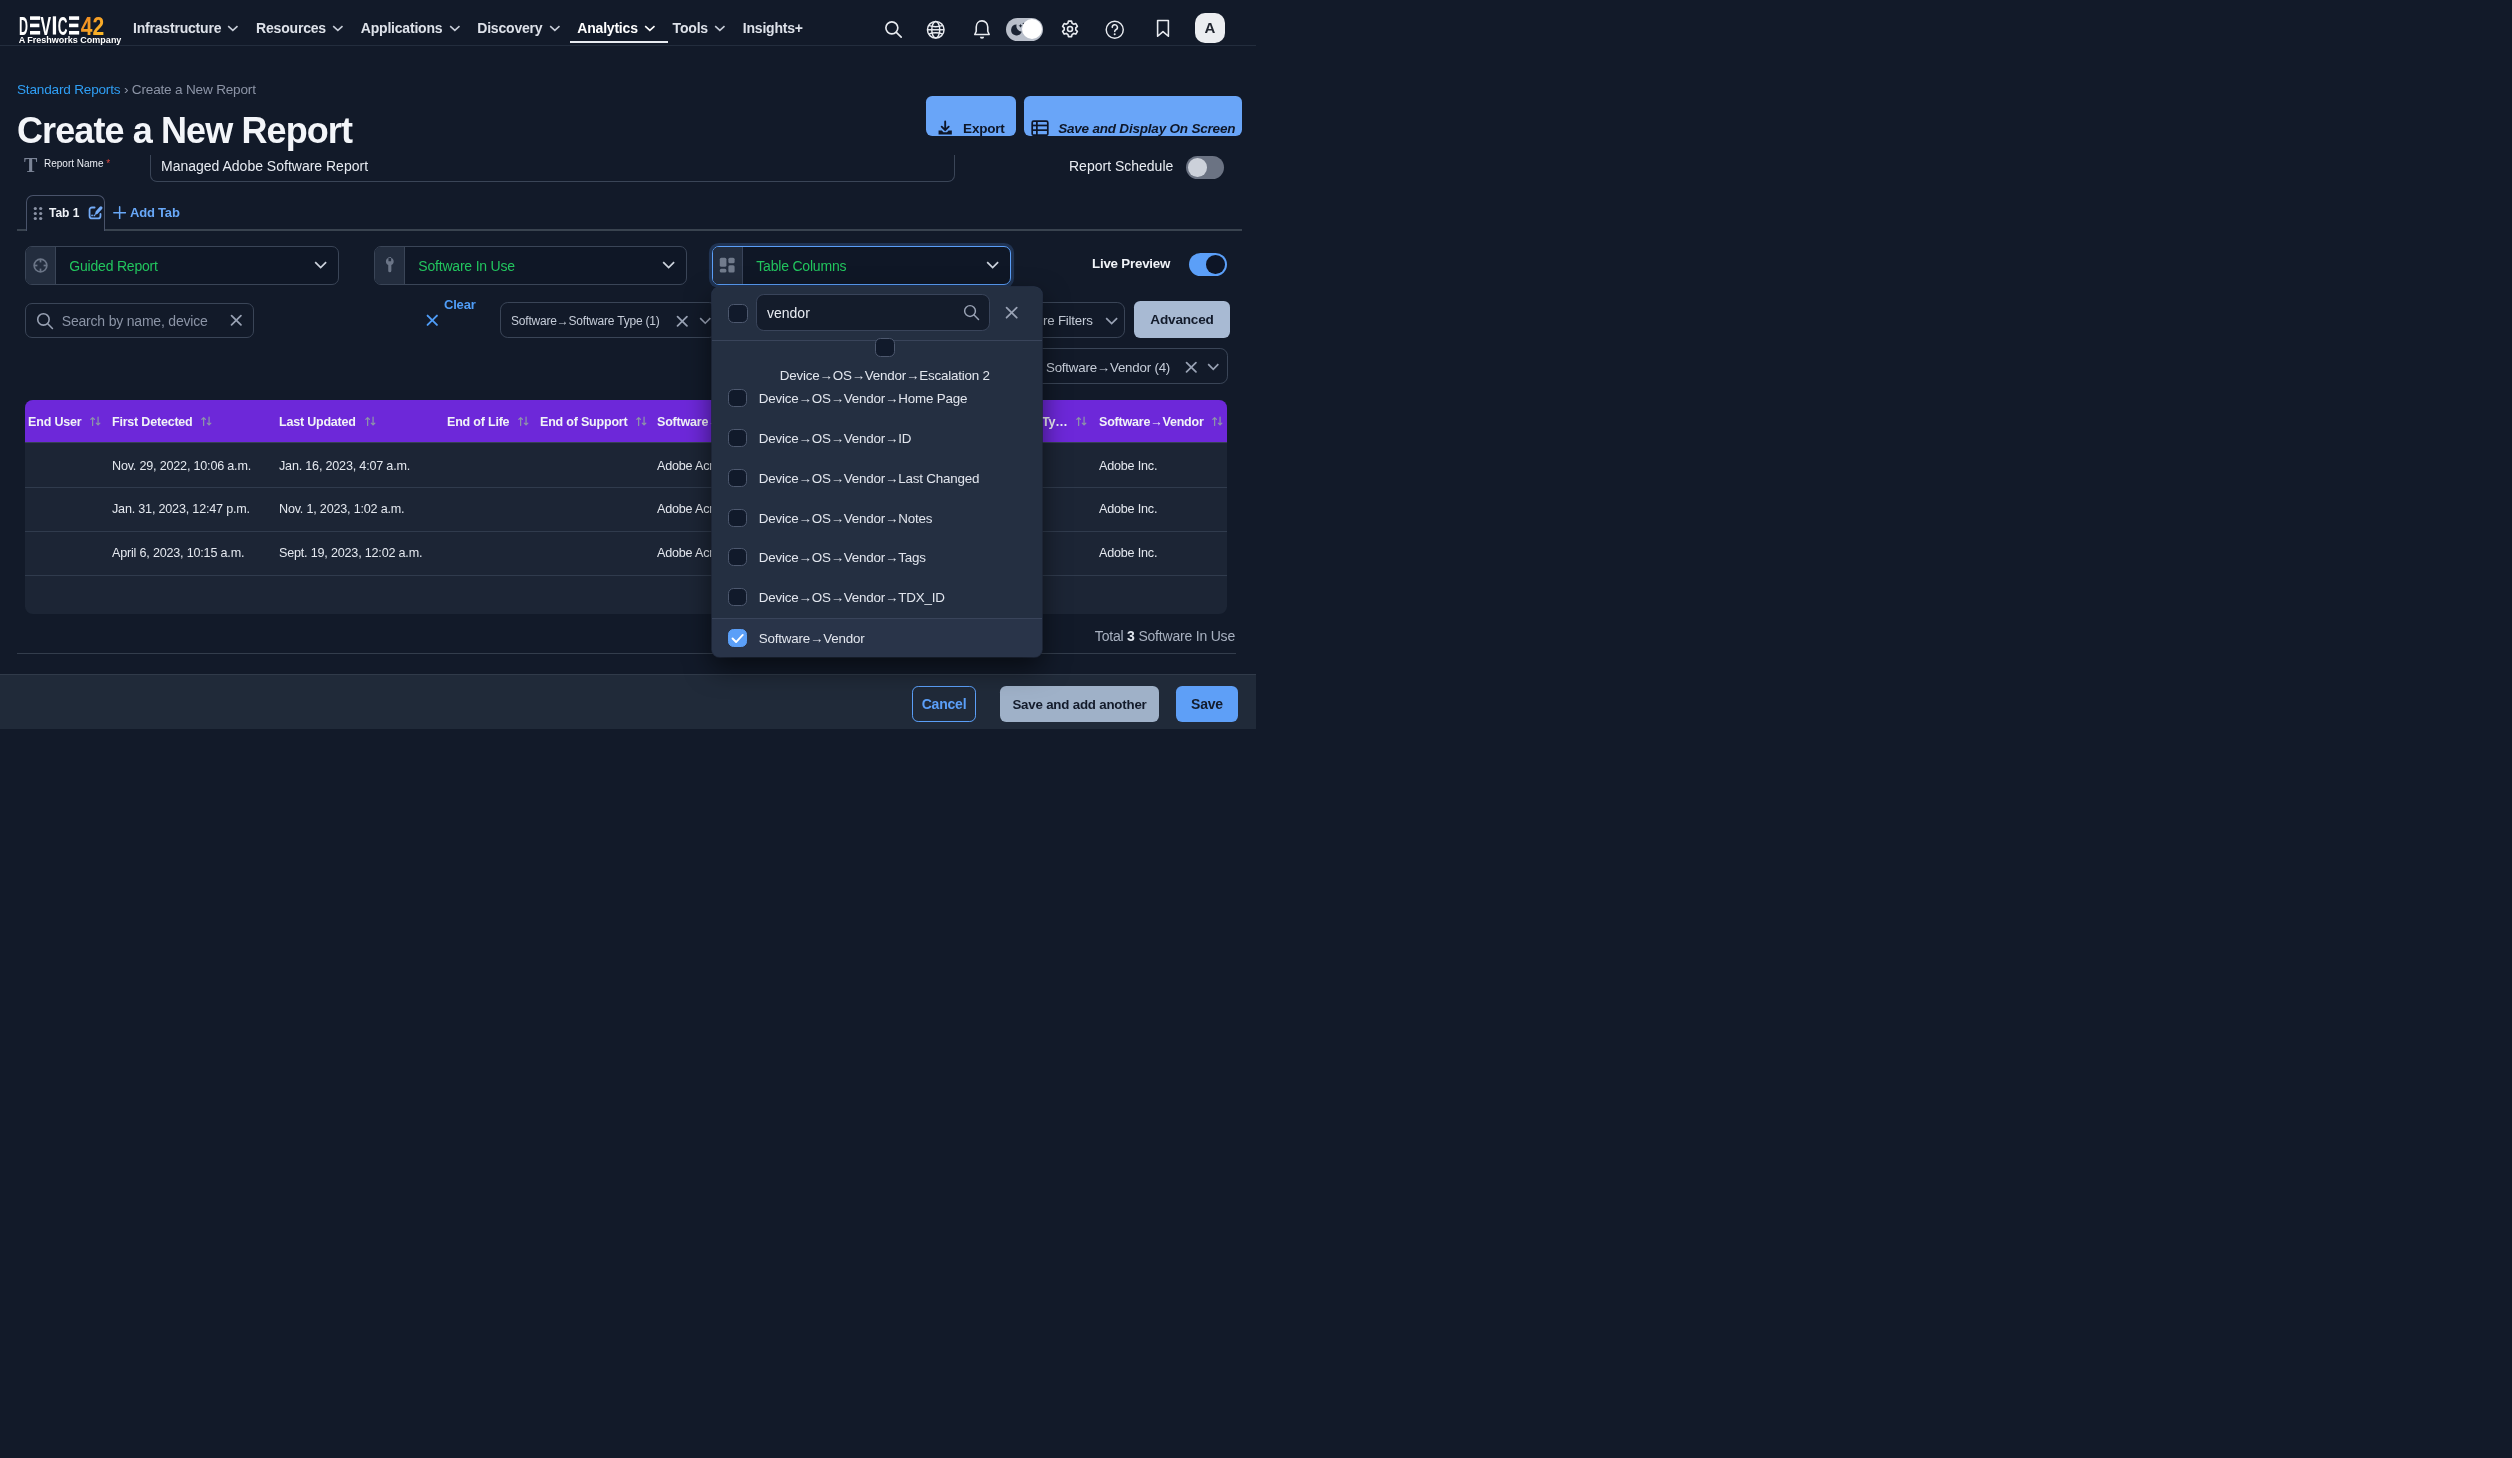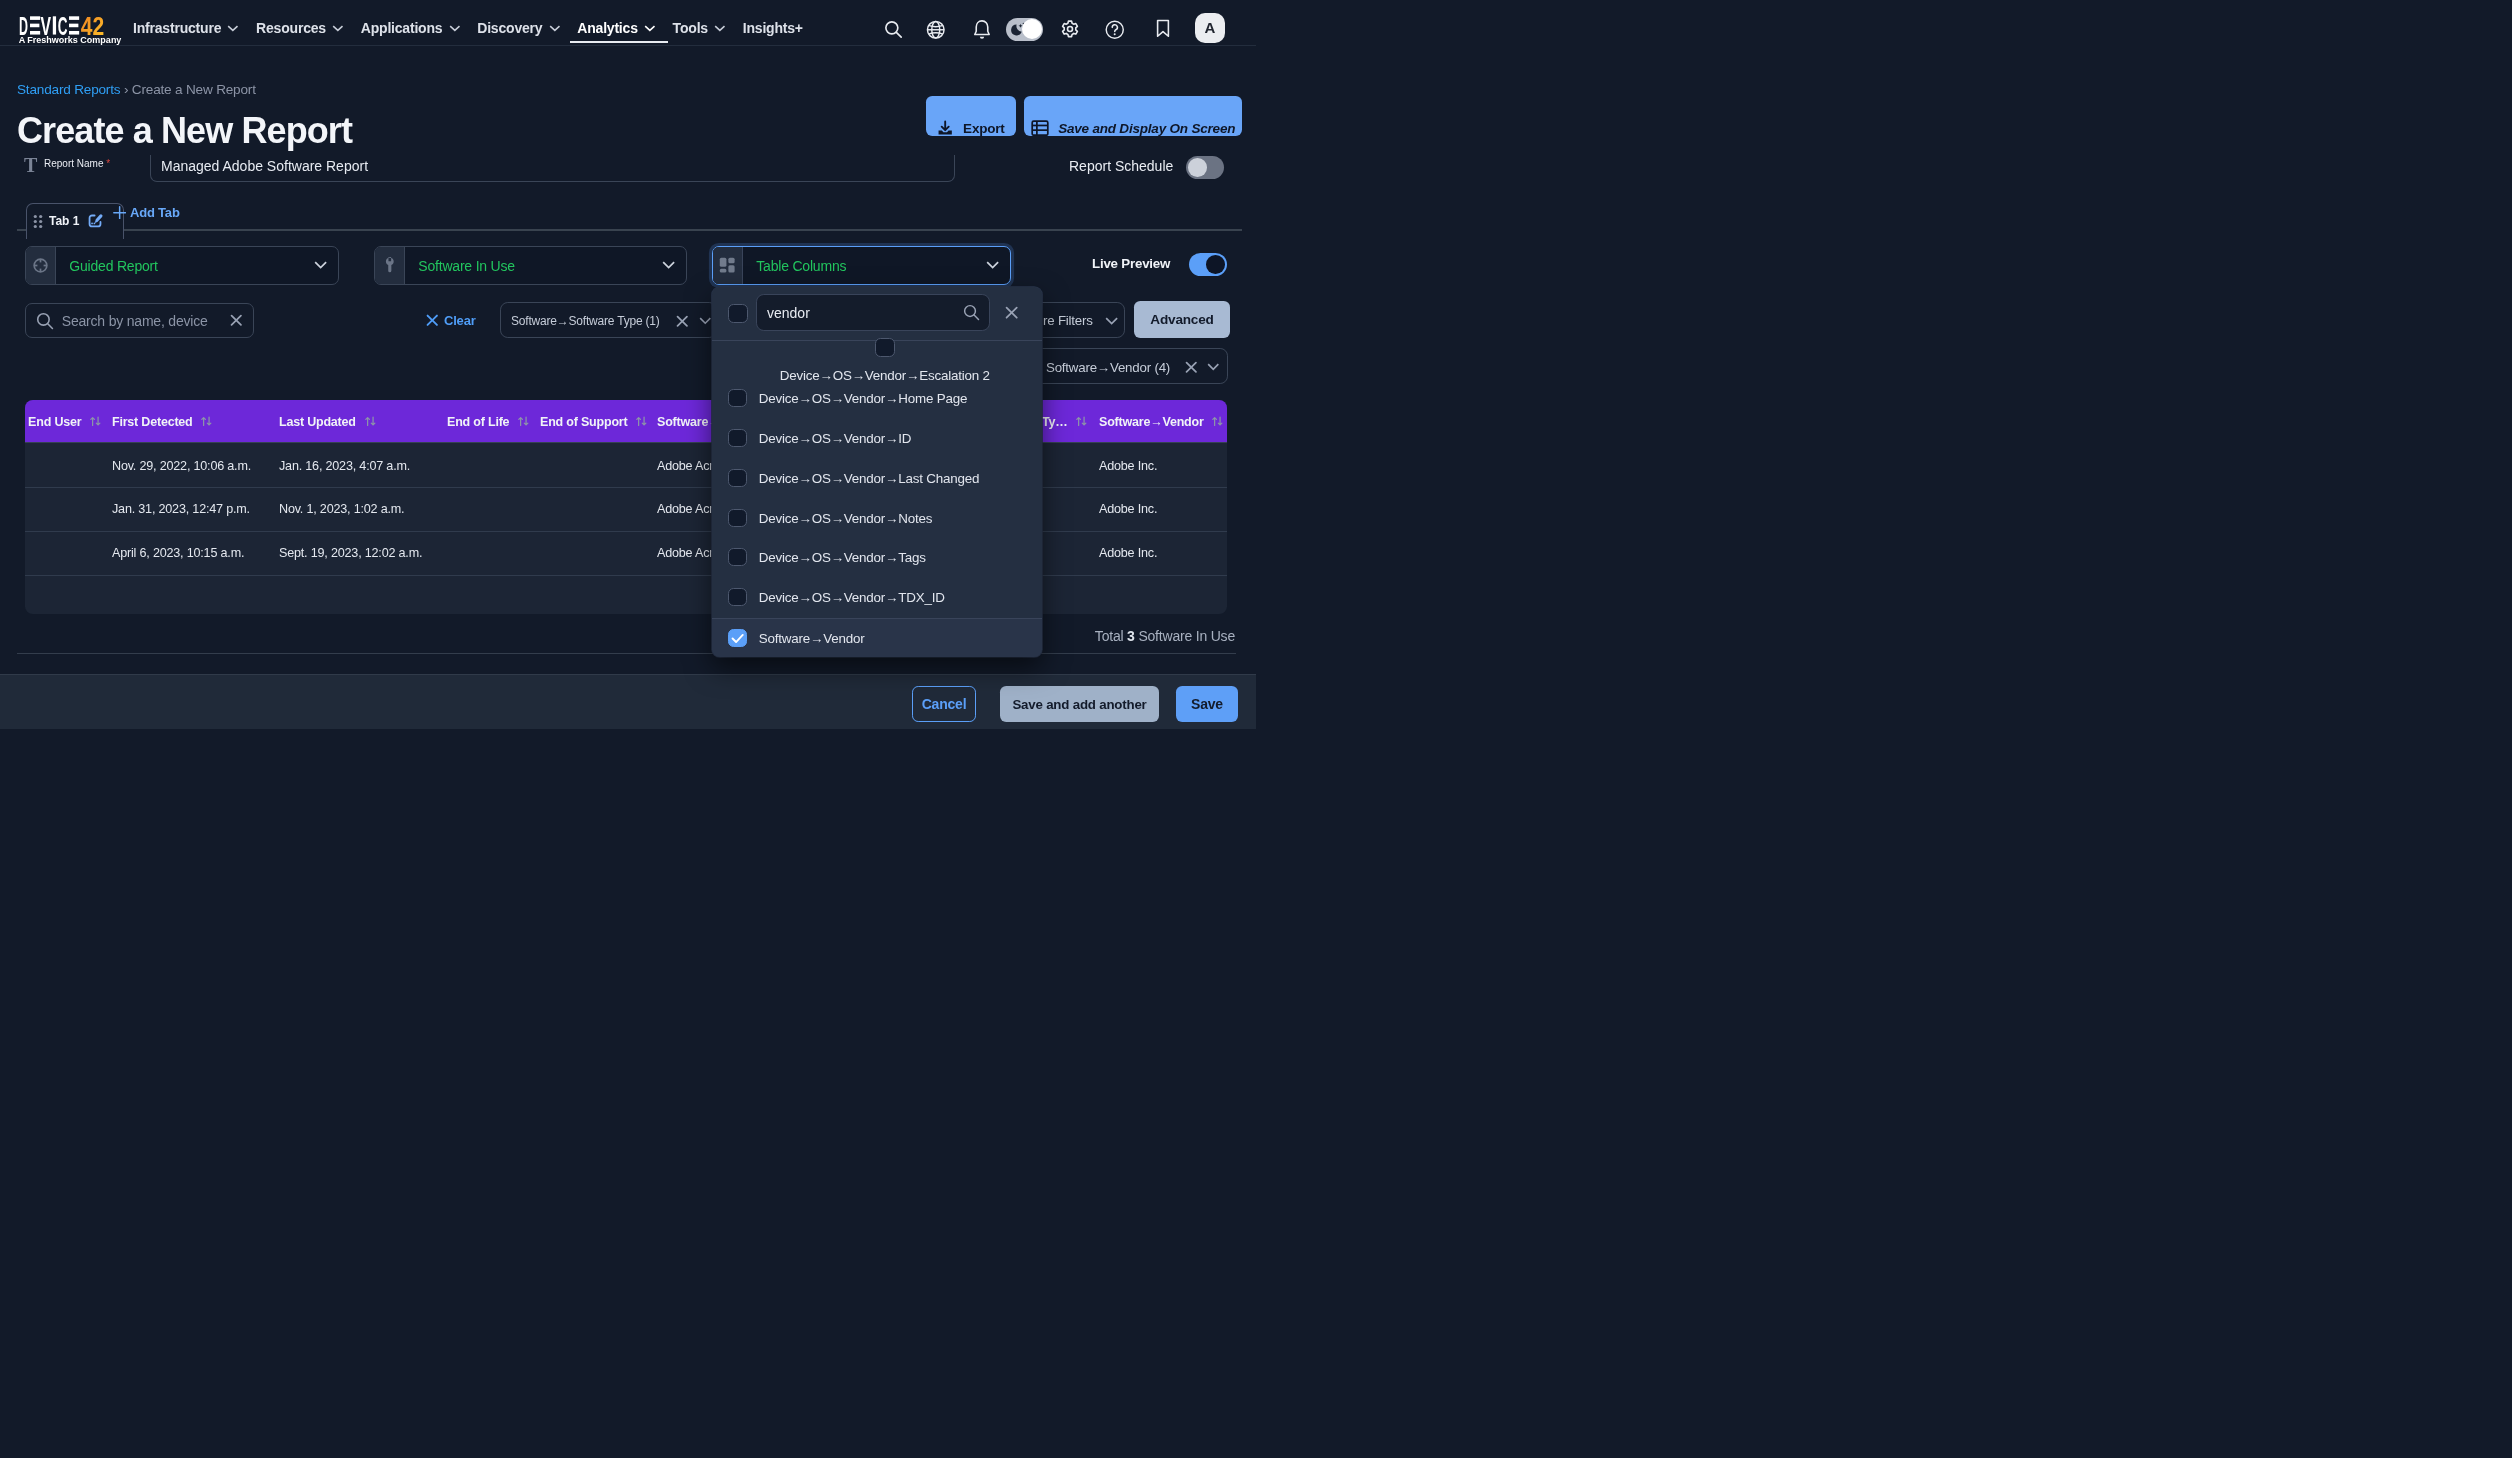--- a/index.html
+++ b/index.html
@@ -186,21 +186,21 @@
 <div class="abs" style="left:24px;top:154px;font-family:'Liberation Serif',serif;font-size:20px;font-weight:700;color:#7b8496;">T</div>
 <div class="abs" style="left:44px;top:158px;font-size:10px;color:#eaedf3;white-space:nowrap;">Report Name <span style="color:#d8453f;">*</span></div>
 <div class="abs" style="left:150px;top:155px;width:805px;height:27px;border:1.2px solid #3a4557;border-top:none;border-radius:0 0 7px 7px;"></div>
 <div class="abs" style="left:161px;top:158px;font-size:14px;color:#e7ebf2;white-space:nowrap;">Managed Adobe Software Report</div>
 <div class="abs" style="left:1069px;top:158px;font-size:14px;color:#eaedf3;white-space:nowrap;">Report Schedule</div>
 <div class="abs tgl" style="left:1186px;top:156px;width:38px;height:23.4px;background:#6b7383;">
   <div class="knob" style="left:2.3px;top:2.3px;width:18.7px;height:18.7px;background:#ccd1da;"></div>
 </div>
 
 <div class="abs" style="left:17px;top:229px;width:1225px;height:1.6px;background:#39434f;"></div>
-<div class="abs" style="left:26px;top:195px;width:98px;height:36px;border:1.2px solid #49536a;border-bottom:none;border-radius:7px 7px 0 0;background:#121a29;margin-top:8px;">
+<div class="abs" style="left:26px;top:195px;width:79px;height:36px;border:1.2px solid #49536a;border-bottom:none;border-radius:7px 7px 0 0;background:#121a29;">
   <svg class="abs" style="left:6.2px;top:10px" width="10" height="15" viewBox="0 0 13 19">
         <g fill="#8b93a5">
           <circle cx="3" cy="3" r="2.1"></circle>
           <circle cx="10" cy="3" r="2.1"></circle>
           <circle cx="3" cy="9.5" r="2.1"></circle>
           <circle cx="10" cy="9.5" r="2.1"></circle>
           <circle cx="3" cy="16" r="2.1"></circle>
           <circle cx="10" cy="16" r="2.1"></circle>
         </g>
       </svg>
@@ -280,21 +280,21 @@
         <line x1="2" y1="2" x2="14" y2="14"></line>
         <line x1="14" y1="2" x2="2" y2="14"></line>
       </svg>
 </div>
 <svg style="position:absolute;left:426px;top:314px" width="12.5" height="12.5" viewBox="0 0 16 16">
       <g stroke="#4f9df7" stroke-width="2.4" stroke-linecap="round">
         <line x1="2" y1="2" x2="14" y2="14"></line>
         <line x1="14" y1="2" x2="2" y2="14"></line>
       </g>
     </svg>
-<div class="abs" style="left:444px;top:313px;font-size:13px;font-weight:700;color:#4f9df7;letter-spacing:-0.2px;">Clear</div>
+<div class="abs" style="left:444px;top:297px;font-size:13px;font-weight:700;color:#4f9df7;letter-spacing:-0.2px;">Clear</div>
 <div class="chip" style="left:500px;top:302px;width:217px;font-size:12px;">
   <span class="abs" style="left:10px;top:11px;">Software→Software Type (1)</span>
   <svg class="xicon abs" style="left:175px;top:11.7px" width="12.5" height="12.5" viewBox="0 0 16 16">
         <line x1="2" y1="2" x2="14" y2="14"></line>
         <line x1="14" y1="2" x2="2" y2="14"></line>
       </svg>
   <svg class="abs" style="left:198px;top:14px" width="12.5" height="7.8" viewBox="0 0 16 10">
         <path d="M1.5 1.5 L8 8 L14.5 1.5" fill="none" stroke="#99a2b4" stroke-width="2"></path>
       </svg>
 </div>

